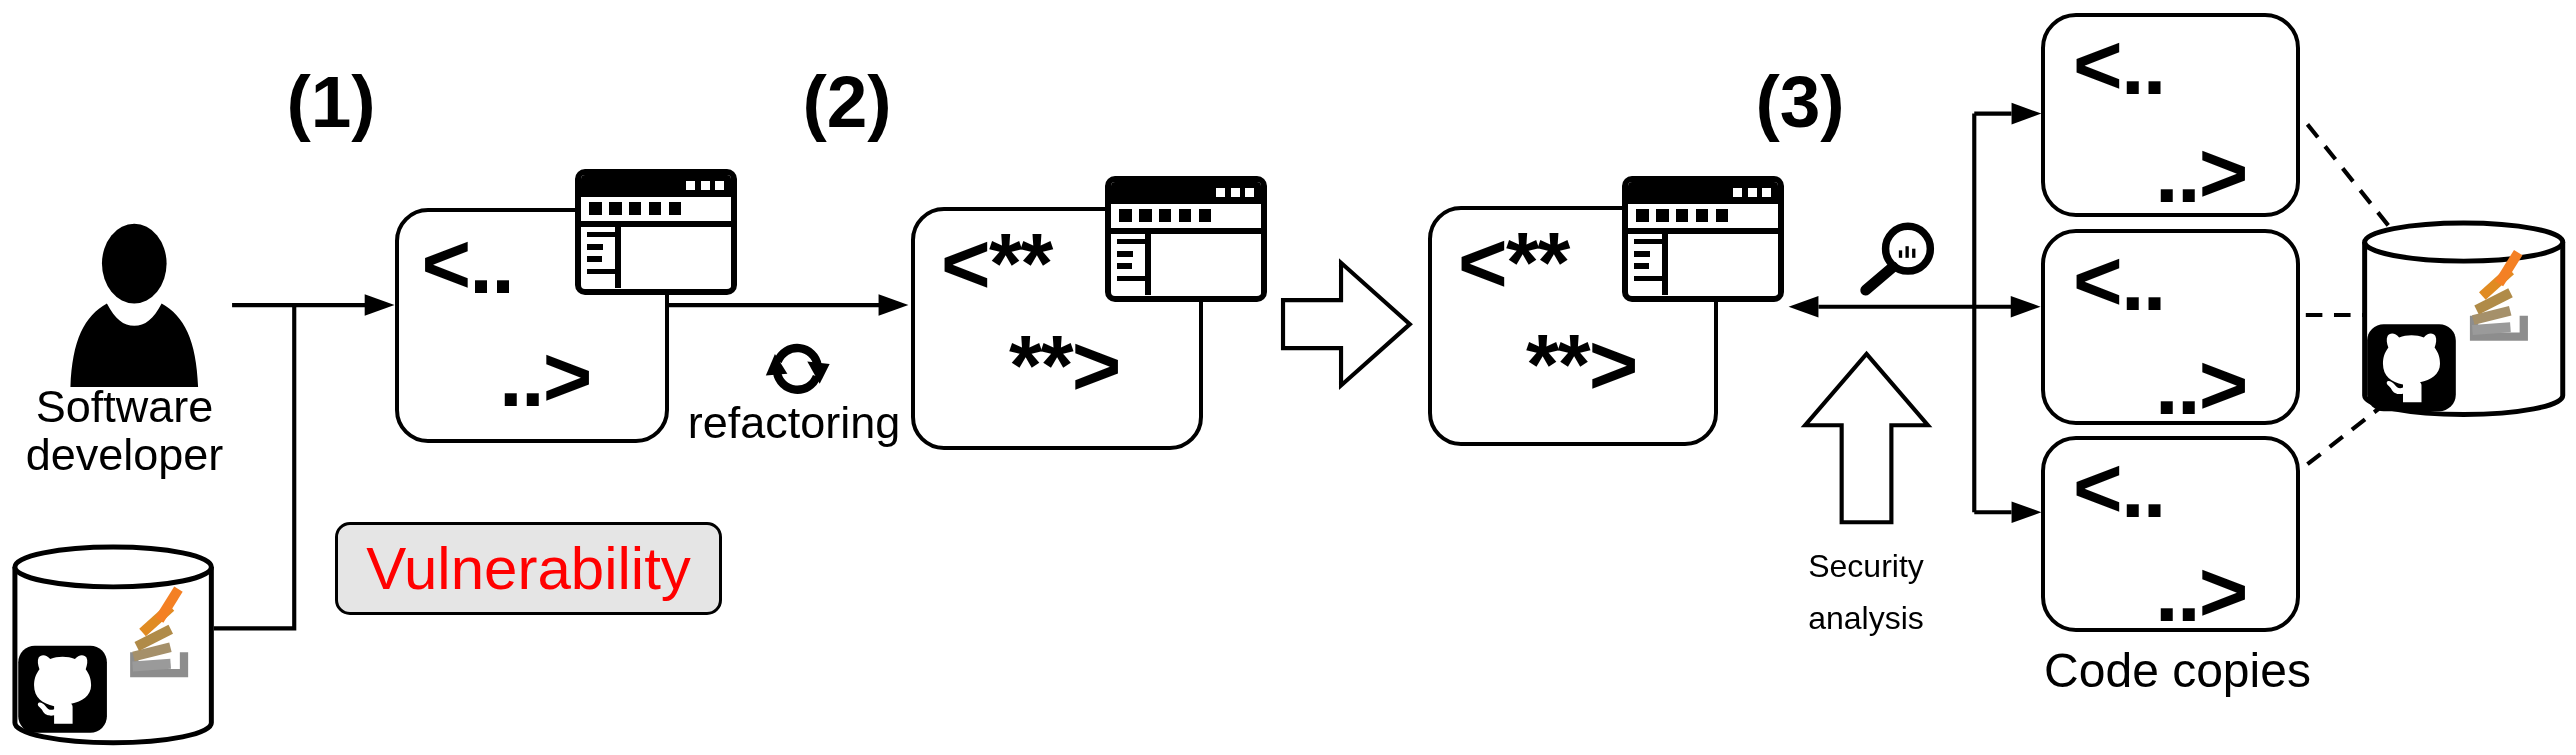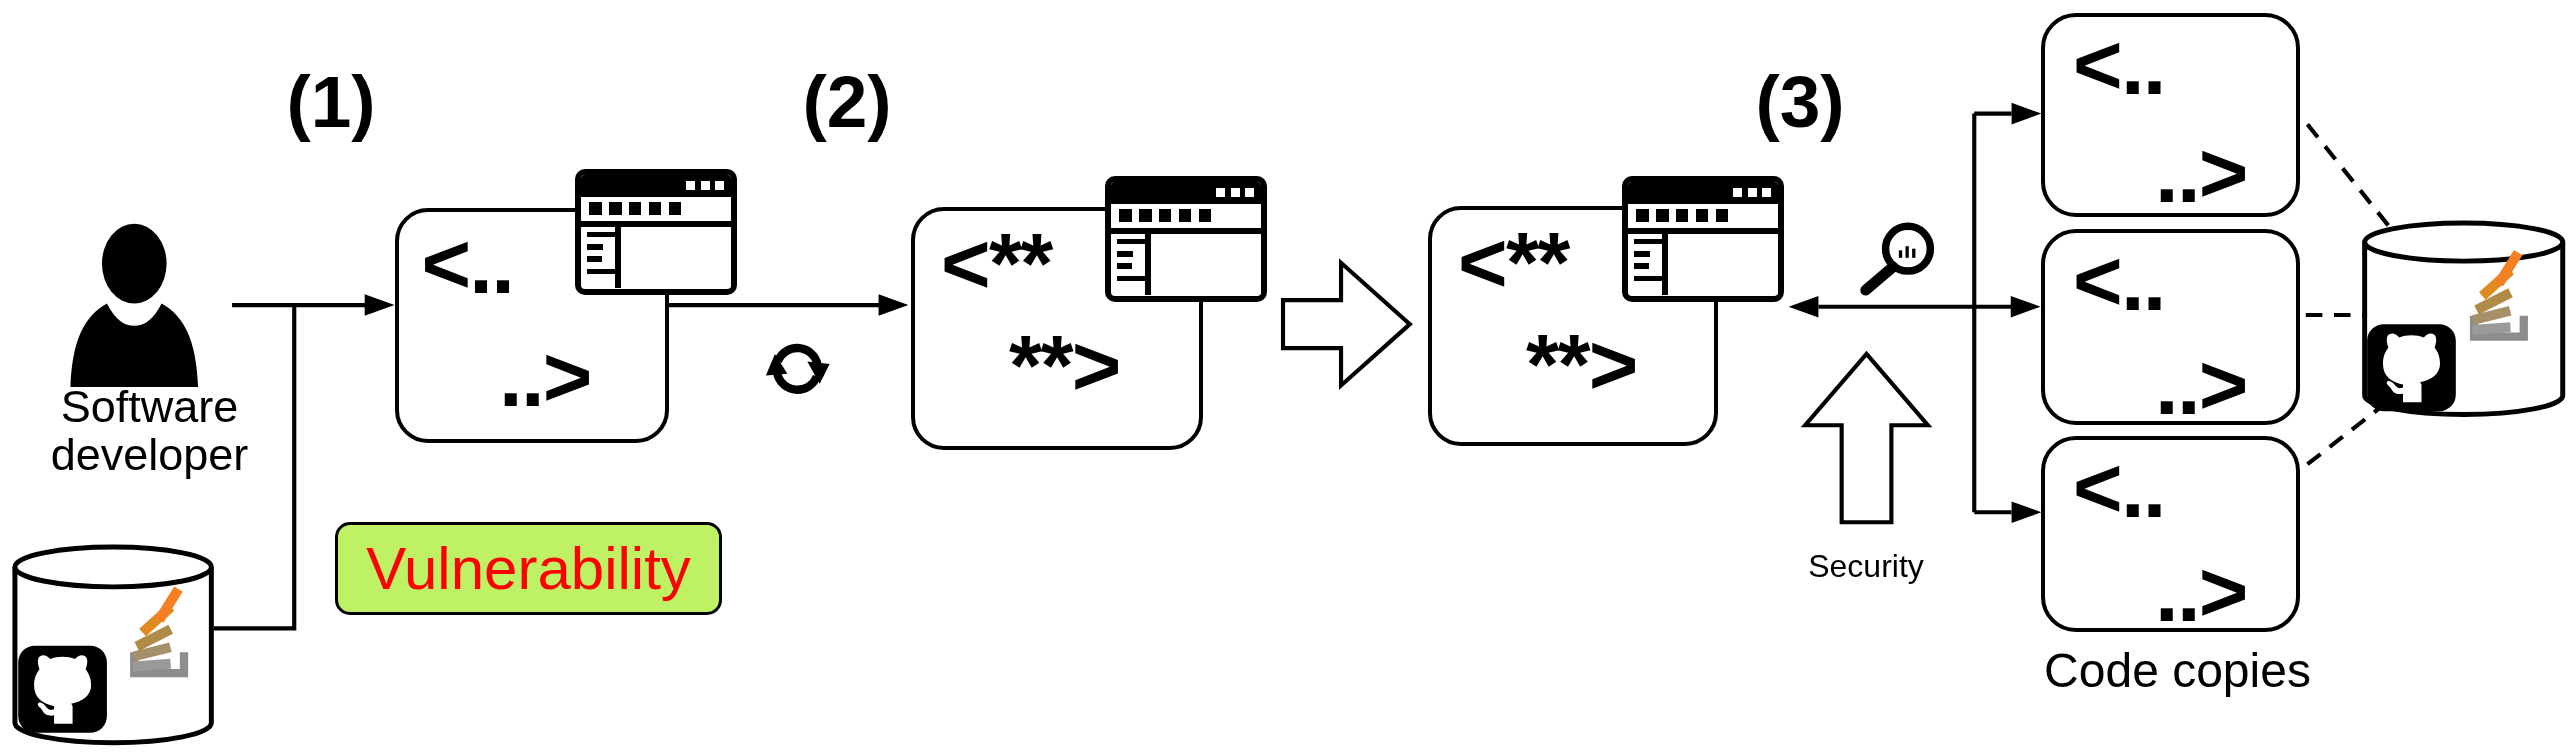--- a/index.html
+++ b/index.html
@@ -23,21 +23,21 @@
   .b-side{width:40px;box-sizing:border-box;border-right:6.6px solid #000;padding:5px 0 0 5.8px;display:flex;flex-direction:column;gap:6.6px;}
   .b-line{height:5.8px;background:#000;}
   .b-main{flex:1;background:#fff;}
 
   .label{position:absolute;text-align:center;z-index:4;}
   .dev-label{width:249px;font-size:45px;line-height:48px;}
   .refactor-label{width:298px;font-size:45px;line-height:48px;}
   .security-label{width:298px;font-size:32px;line-height:52px;}
   .copies-label{width:315px;font-size:48px;}
 
-  .vuln-box{position:absolute;left:335px;top:522px;width:387px;height:93px;background:#bef264;
+  .vuln-box{position:absolute;left:335px;top:522px;width:387px;height:93px;background:#e5e5e5;
             border:3.3px solid #000;border-radius:15px;box-sizing:border-box;
             display:flex;align-items:center;justify-content:center;z-index:2;}
   .vuln-text{font-size:60px;}
 
   svg{display:block;}
 </style>
 </head>
 <body>
 
 <div class="canvas">
@@ -221,31 +221,33 @@
         <div class="b-side">
           <div class="b-line" style="width:28px;"></div>
           <div class="b-line" style="width:16.6px;"></div>
           <div class="b-line" style="width:15px;"></div>
           <div class="b-line" style="width:28px;"></div>
         </div>
         <div class="b-main"></div>
       </div>
   </div>
 
-  <div class="label dev-label" style="left:25px;top:383px;">
+  <div class="label dev-label" style="left:0;top:383px;">
     <div>Software</div>
     <div>developer</div>
   </div>
 
   <div class="vuln-box">
     <span class="vuln-text" style="color: rgb(255, 0, 0);">Vulnerability</span>
   </div>
 
   <div class="label refactor-label" style="left:645px;top:399px;">
+    <div>refactoring</div>
   </div>
 
   <div class="label security-label" style="left:1717px;top:540px;">
     <div>Security</div>
+    <div>analysis</div>
   </div>
 
   <div class="label copies-label" style="left:2020px;top:643px;">Code copies</div>
 </div>
 
 
 </body></html>

